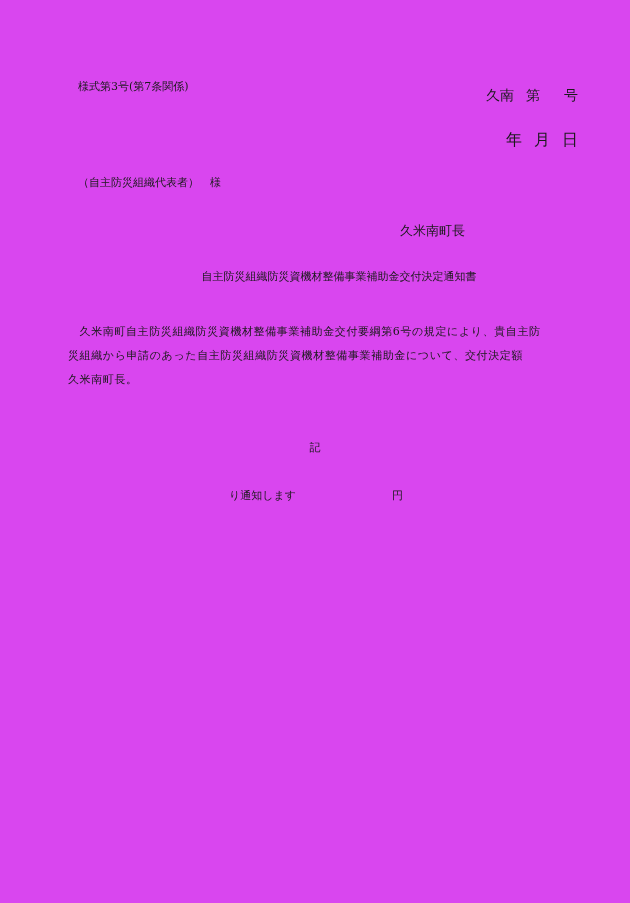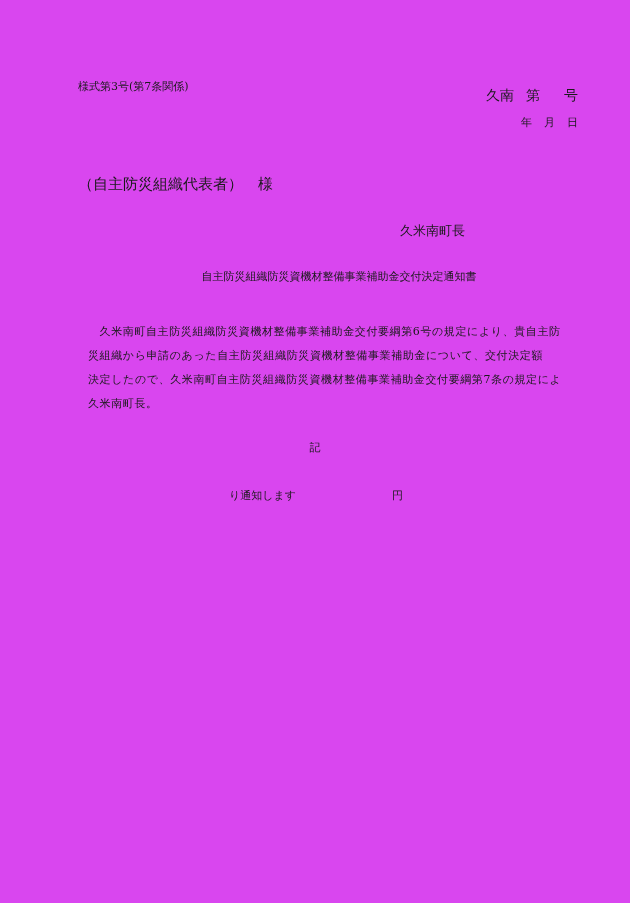--- a/index.html
+++ b/index.html
@@ -20,27 +20,27 @@
     .page {
       position: absolute;
       left: 0; top: 0;
       width: 630px; height: 903px;
       background: #d946ef;
       padding-left: 28px;
     }
     .form-id { left: 78px; top: 81px; font-size: 11px; }
     .doc-number { right: 80px; top: 88px; font-size: 14px; word-spacing: 0; }
     .doc-number span, .doc-date span { display: inline-block; }
-    .doc-date { right: 80px; top: 117px; font-size: 11px; text-decoration: underline; }
-    .addressee { left: 78px; top: 177px; font-size: 15px; }
+    .doc-date { right: 80px; top: 132px; font-size: 16px; text-decoration: underline; }
+    .addressee { left: 78px; top: 177px; font-size: 11px; }
     .sender { left: 400px; top: 224px; font-size: 13px; }
     .title { left: 0; width: 630px; text-align: center; top: 271px; font-size: 11px; margin-left: 24px; }
     .body-text {
       position: absolute;
-      left: 88px;
+      left: 68px;
       top: 320px;
       width: 474px;
       font-size: 11px;
       line-height: 24px;
       letter-spacing: 0.6px;
     }
     .body-text .line { display: block; white-space: nowrap; }
     .ki { left: 0; width: 630px; text-align: center; top: 442px; font-size: 11px; }
     .amount-row { left: 229px; top: 490px; font-size: 11px; }
     .amount-row .label { display: inline-block; width: 163px; }
@@ -64,21 +64,20 @@
 
   <div class="abs addressee">（自主防災組織代表者）　様</div>
 
   <div class="abs sender">久米南町長</div>
 
   <div class="abs title">自主防災組織防災資機材整備事業補助金交付決定通知書</div>
 
   <div class="body-text">
     <span class="line">　久米南町自主防災組織防災資機材整備事業補助金交付要綱第6号の規定により、貴自主防</span>
     <span class="line">災組織から申請のあった自主防災組織防災資機材整備事業補助金について、交付決定額</span>
-    <span class="line">決定したので、久米南町自主防災組織防災資機材整備事業補助金交付要綱第7条の規定によ</span>
     <span class="line">久米南町長。</span>
   </div>
 
   <div class="abs ki">記</div>
 
   <div class="abs amount-row">
     <span class="label">り通知します</span><span class="value"></span><span>円</span>
   </div>
 
 </div>

